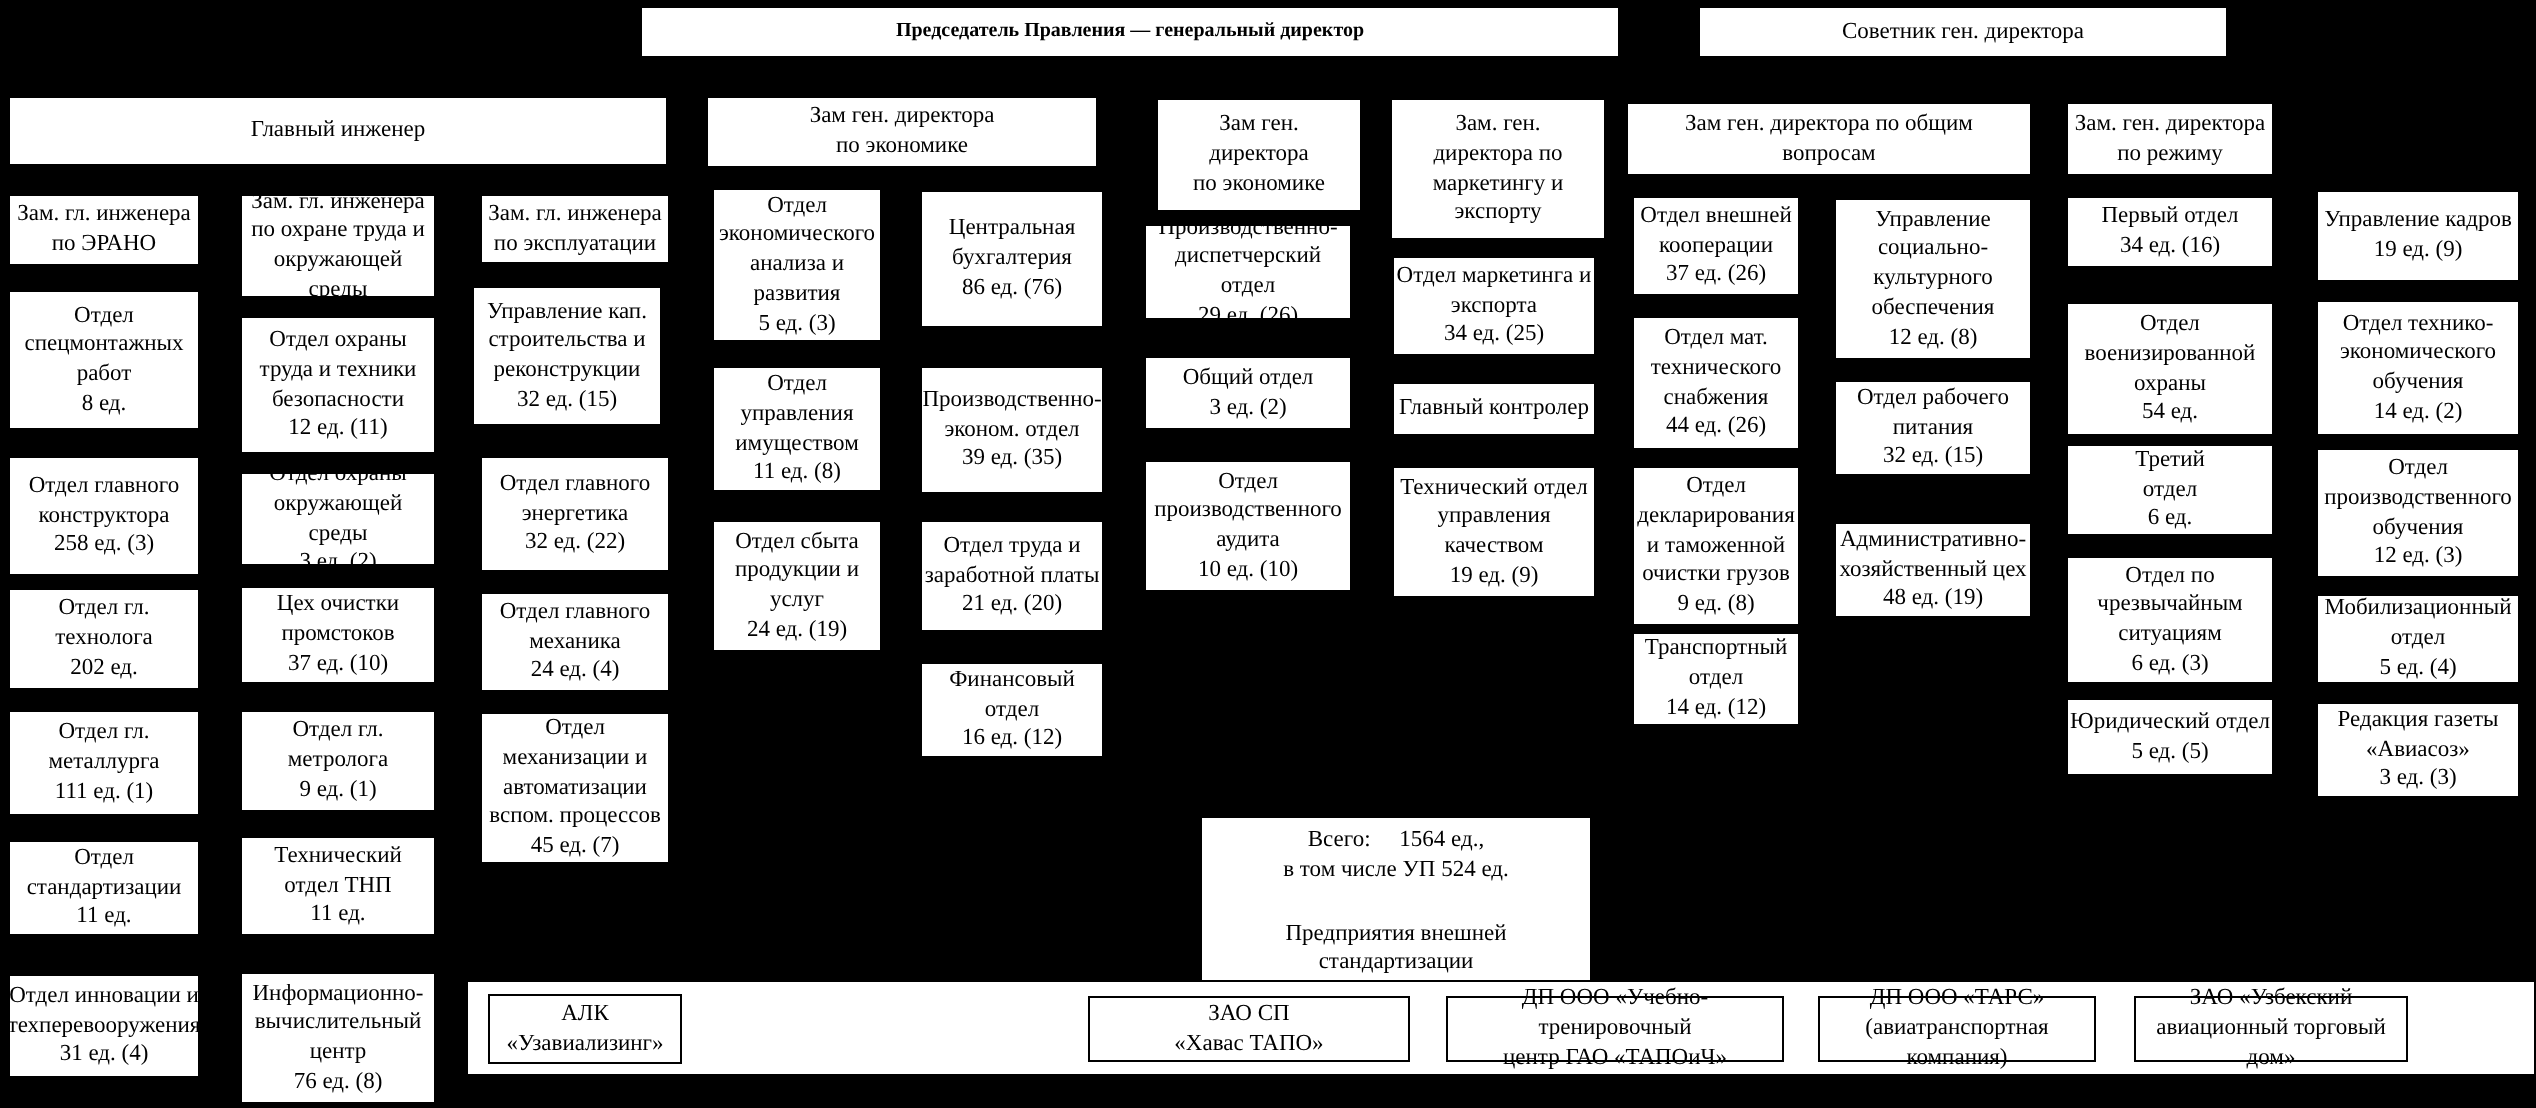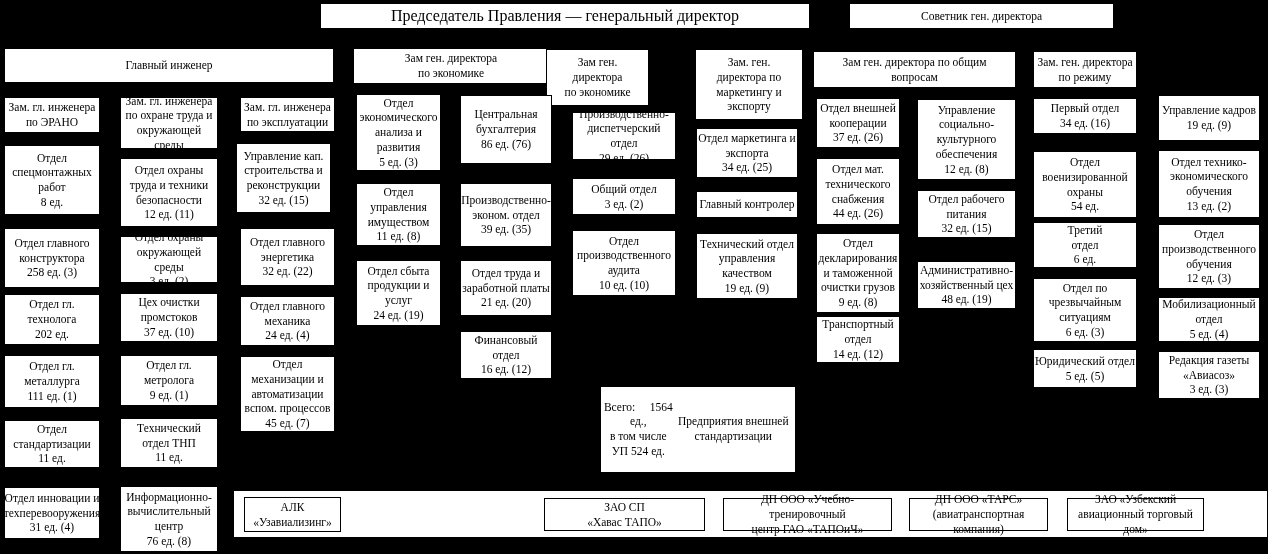--- a/index.html
+++ b/index.html
@@ -8,39 +8,40 @@
     background:#000; overflow:hidden;
     font-family:"Liberation Serif", serif;
   }
   .box {
     position:absolute; background:#fff; color:#000;
     border:1px solid #000; box-sizing:border-box;
     display:flex; align-items:center; justify-content:center;
     text-align:center; white-space:pre-line;
     font-size:11.5px; line-height:1.28; padding:0 1px;
   }
-  .bold { font-weight:normal; font-size:16px; }
+  .bold { font-weight:bold; font-size:10px; }
   .totals {
-    flex-direction:row; justify-content:space-between;
+    flex-direction:column; justify-content:space-between;
     padding:4px 2px 5px 2px;
+    margin-top:22px;
   }
   .strip { position:absolute; background:#fff; border:1px solid #000; box-sizing:border-box; }
 </style>
 </head>
 <body>
 
 <div id="org-chart">
 
   <div class="box bold" style="left:320px;top:3px;width:490px;height:26px">Председатель Правления — генеральный директор</div>
   <div class="box" style="left:849px;top:3px;width:265px;height:26px">Советник ген. директора</div>
 
   <div class="box" style="left:4px;top:48px;width:330px;height:35px">Главный инженер</div>
   <div class="box" style="left:353px;top:48px;width:196px;height:36px">Зам ген. директора
 по экономике</div>
-  <div class="box" style="left:546px;top:49px;width:103px;height:57px">Зам ген.
+  <div class="box" style="left:578px;top:49px;width:103px;height:57px">Зам ген.
 директора
 по экономике</div>
   <div class="box" style="left:695px;top:49px;width:108px;height:71px">Зам. ген.
 директора по
 маркетингу и
 экспорту</div>
   <div class="box" style="left:813px;top:51px;width:203px;height:37px">Зам ген. директора по общим
 вопросам</div>
   <div class="box" style="left:1033px;top:51px;width:104px;height:37px">Зам. ген. директора
 по режиму</div>
@@ -203,21 +204,21 @@
 ситуациям
 6 ед. (3)</div>
   <div class="box" style="left:1033px;top:349px;width:104px;height:39px">Юридический отдел
 5 ед. (5)</div>
 
   <div class="box" style="left:1158px;top:95px;width:102px;height:46px">Управление кадров
 19 ед. (9)</div>
   <div class="box" style="left:1158px;top:150px;width:102px;height:68px">Отдел технико-
 экономического
 обучения
-13 ед. (2)</div>
+14 ед. (2)</div>
   <div class="box" style="left:1158px;top:224px;width:102px;height:65px">Отдел
 производственного
 обучения
 12 ед. (3)</div>
   <div class="box" style="left:1158px;top:297px;width:102px;height:45px">Мобилизационный
 отдел
 5 ед. (4)</div>
   <div class="box" style="left:1158px;top:351px;width:102px;height:48px">Редакция газеты
 «Авиасоз»
 3 ед. (3)</div>

